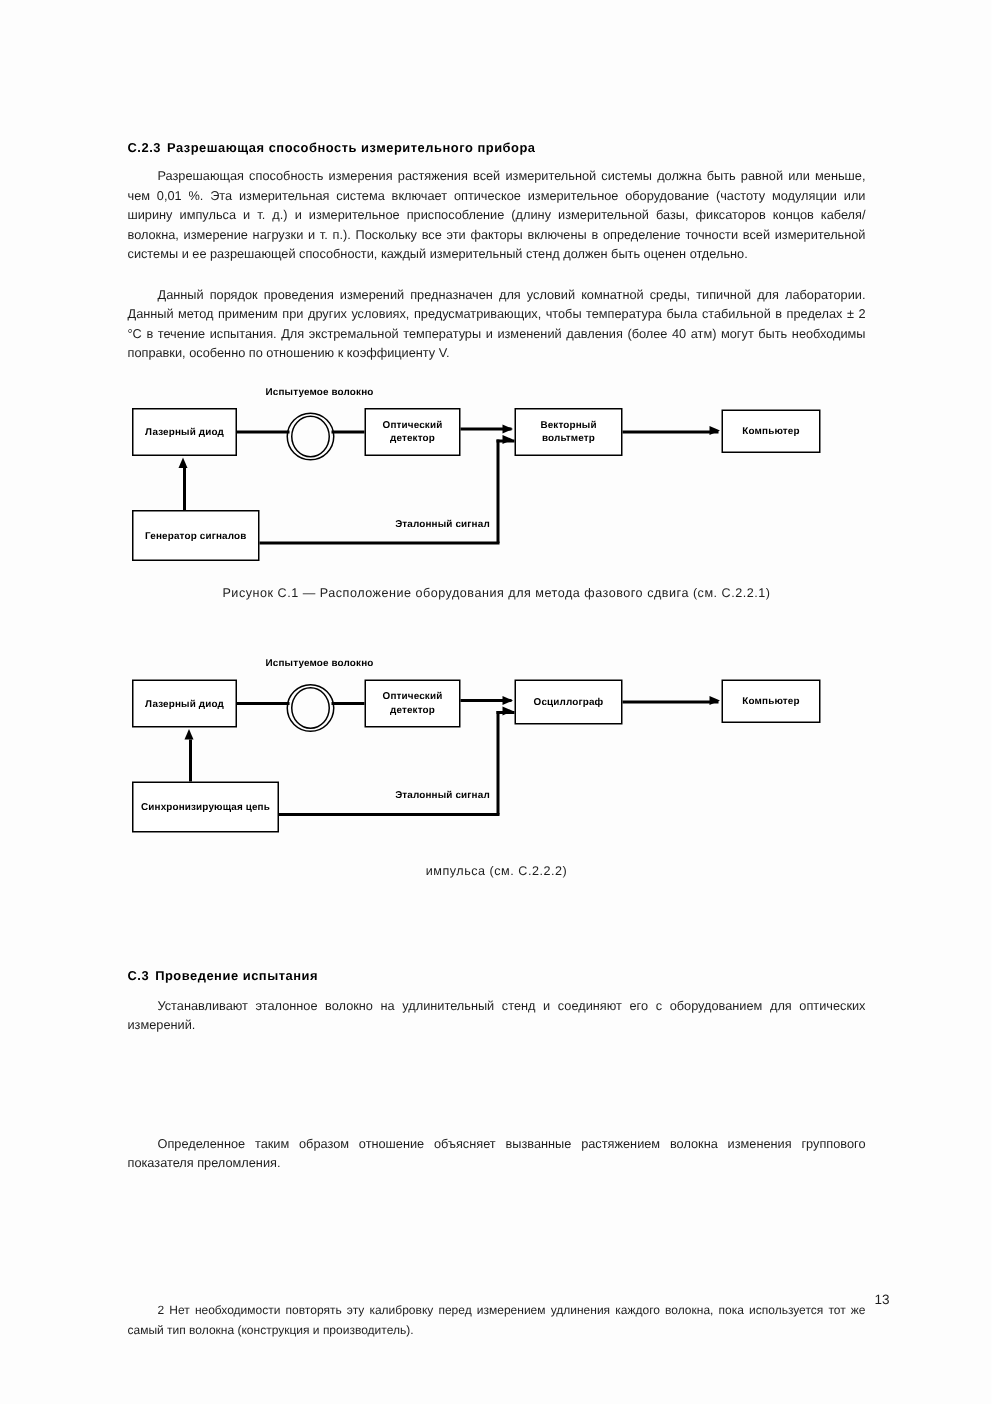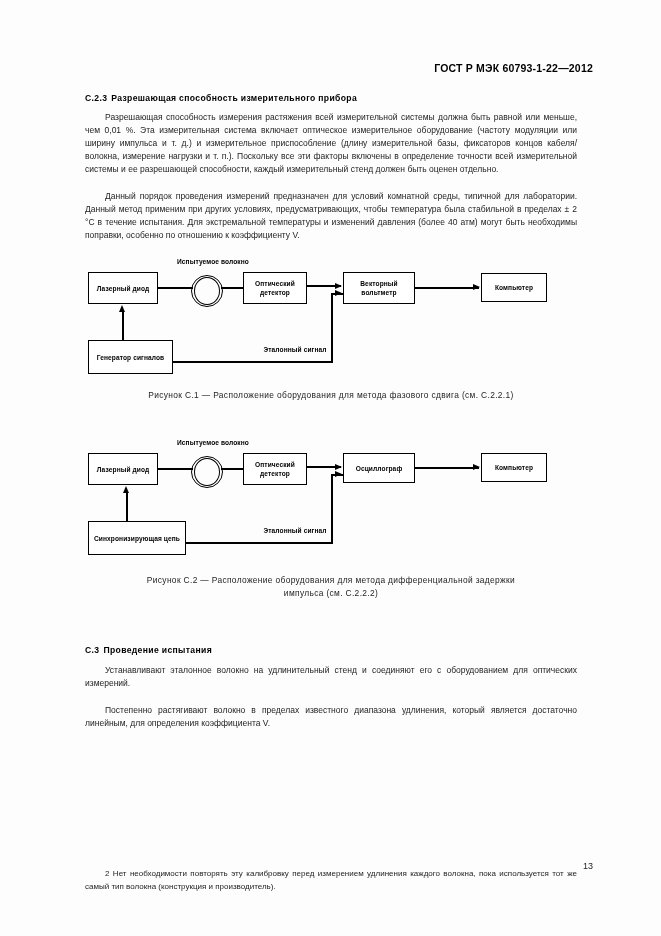--- a/index.html
+++ b/index.html
@@ -153,21 +153,20 @@
     bottom: 65px;
     font-size: 9px;
     color: #1d1d1d;
   }
 </style>
 </head>
 <body>
 
 <div class="page">
 
-  <div class="header">ГОСТ Р МЭК 60793-1-22—2012</div>
 
   <div class="col" style="top:93px;">
     <div class="h-sub">
       <span class="num">C.2.3</span><span>Разрешающая способность измерительного прибора</span>
     </div>
   </div>
 
   <div class="col" style="top:111px;">
     <p class="body">Разрешающая способность измерения растяжения всей измерительной системы должна быть равной или меньше, чем 0,01 %. Эта измерительная система включает оптическое измерительное оборудование (частоту модуляции или ширину импульса и т. д.) и измерительное приспособление (длину измерительной базы, фиксаторов концов кабеля/волокна, измерение нагрузки и т. п.). Поскольку все эти факторы включены в определение точности всей измерительной системы и ее разрешающей способности, каждый измерительный стенд должен быть оценен отдельно.</p>
   </div>
@@ -248,36 +247,35 @@
 
     <div class="dg-label" style="left:155px; top:84px; width:110px;">Эталонный сигнал</div>
 
     <div class="dg-line dg-h" style="left:101px; top:99px; width:147px;"></div>
     <div class="dg-line dg-v" style="left:246px; top:31px; height:69px;"></div>
     <div class="dg-line dg-h" style="left:246px; top:31px; width:12px;"></div>
     <div class="arrow-r" style="left:250px; top:28.2px;"></div>
   </div>
 
   <div class="caption" style="top:574px;">
-    <div>Рисунок С.2 — Расположение оборудования для метода дифференциальной задержки</div>
     <div>импульса (см. С.2.2.2)</div>
   </div>
 
   <div class="col" style="top:645px;">
     <div class="h-sub">
       <span class="num">C.3</span><span>Проведение испытания</span>
     </div>
   </div>
 
 
   <div class="col" style="top:664px;">
     <p class="body">Устанавливают эталонное волокно на удлинительный стенд и соединяют его с оборудованием для оптических измерений.</p>
   </div>
-  <div class="col" style="top:704px;">
-    <p class="body">Постепенно растягивают волокно в пределах известного диапазона удлинения, который является достаточно линейным, для определения коэффициента V.</p>
+  <div class="col" style="top:756px;">
+    <p class="body">Определенное таким образом отношение объясняет вызванные растяжением волокна изменения группового показателя преломления.</p>
   </div>
 
   <div class="col" style="top:827px;margin-top:41px;">
     <p class="note">2 Нет необходимости повторять эту калибровку перед измерением удлинения каждого волокна, пока используется тот же самый тип волокна (конструкция и производитель).</p>
   </div>
 
   <div class="pagenum">13</div>
 
 </div>
 

